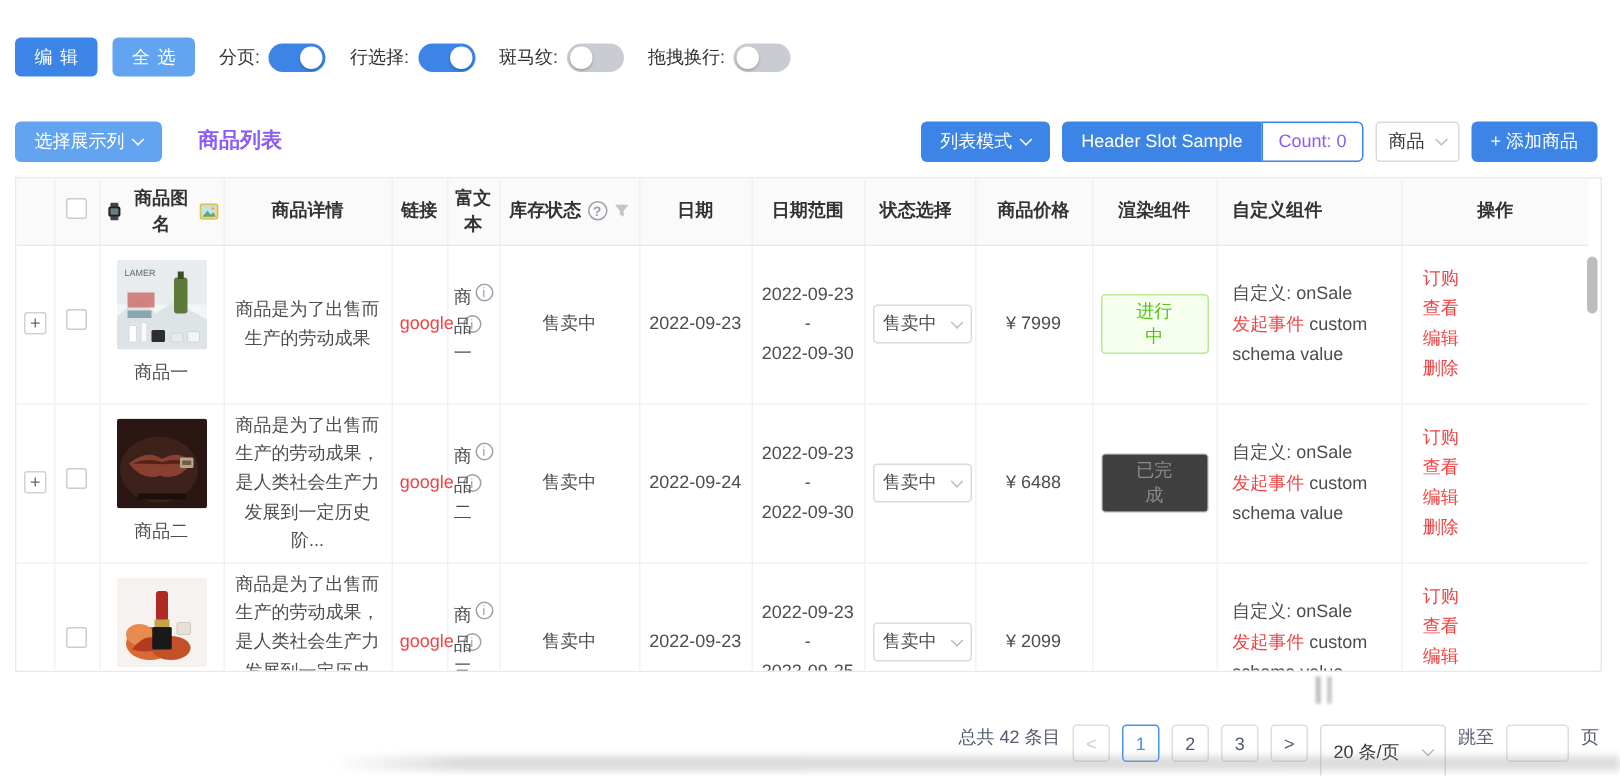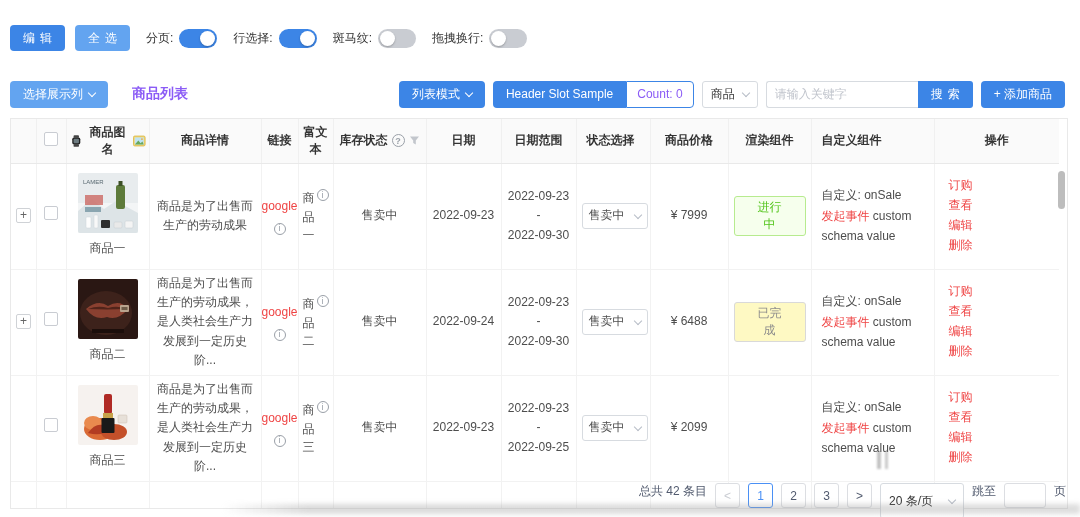--- a/index.html
+++ b/index.html
@@ -35,21 +35,21 @@
   .count-box{display:inline-flex;align-items:center;height:27px;padding:0 10px;border:1px solid #3c85e6;
     background:#fff;color:#8b5cf6;border-radius:0 4px 4px 0}
   .grp-left{border-radius:4px 0 0 4px}
   .select-box{display:inline-flex;align-items:center;justify-content:space-between;height:27px;padding:0 8px;
     border:1px solid #d7dbe0;border-radius:3px;background:#fff;color:#333;cursor:pointer}
   .kw-input{height:27px;width:152px;border:1px solid #d7dbe0;border-right:none;border-radius:3px 0 0 3px;
     padding:0 8px;font-size:12px;color:#333;outline:none}
   .kw-input::placeholder{color:#c0c4cc}
   .search-btn{border-radius:0 3px 3px 0;letter-spacing:5px;padding:0 8px 0 13px}
   
-  .table-wrap{position:absolute;left:10px;top:118px;width:1058px;height:391px;border:1px solid #e9e9e9;
+  .table-wrap{position:absolute;left:10px;top:118px;width:1058px;height:330px;border:1px solid #e9e9e9;
     overflow:hidden;background:#fff}
   table{border-collapse:collapse;table-layout:fixed;width:1048px}
   th{background:#fafafa;font-weight:bold;font-size:12px;color:#333;height:44px;padding:2px 3px;
     border-right:1px solid #f0f0f0;border-bottom:1px solid #e9e9e9;text-align:center;vertical-align:middle}
   td{height:106px;text-align:center;vertical-align:middle;color:#4d4d4d;font-size:12px;padding:2px 5px;
     border-right:1px solid #f2f2f2;border-bottom:1px solid #f2f2f2;background:#fff;line-height:1.6}
   th:last-child,td:last-child{border-right:none}
   .th-left,.td-left{text-align:left;padding-left:10px}
   .hdr-flex{display:inline-flex;align-items:center;gap:4px;justify-content:center}
   .checkbox{width:14px;height:14px;border:1px solid #c9ccd2;border-radius:2px;background:#fff;display:inline-block;cursor:pointer}
@@ -57,28 +57,28 @@
     justify-content:center;color:#666;font-size:12px;line-height:1;cursor:pointer;background:#fff}
   .img-box{width:60px;height:60px;margin:0 auto;border-radius:2px;overflow:hidden}
   .img-name{margin-top:6px;color:#4d4d4d}
   .link{color:#ef4444;text-decoration:none;cursor:pointer}
   .info-icon{width:12px;height:12px;border:1px solid #9aa0a8;border-radius:50%;display:inline-flex;align-items:center;
     justify-content:center;color:#9aa0a8;font-size:9px;font-style:normal;cursor:pointer;flex:0 0 auto}
   .info-icon::after{content:"i"}
   .help-icon{width:13px;height:13px;border:1px solid #9aa0a8;border-radius:50%;display:inline-flex;align-items:center;
     justify-content:center;color:#9aa0a8;font-size:9px;cursor:pointer}
   .help-icon::after{content:"?"}
-  .link-cell-inner{display:flex;flex-direction:column;align-items:center;gap:6px}
+  .link-cell-inner{display:flex;align-items:center;gap:6px}
   .rich-wrap{display:flex;align-items:flex-start;justify-content:center;gap:2px;padding-top:2px}
   .vtext{display:inline-block;width:13px;word-break:break-all;line-height:1.55;text-align:center;color:#4d4d4d}
   .range-cell div{line-height:1.6}
   .status-select{width:66px;height:26px;font-size:12px;padding:0 6px;color:#4d4d4d;margin:0 auto}
   .tag{display:inline-block;padding:2px 20px;border-radius:3px;font-size:12px;line-height:1.4}
   .tag-green{color:#52c41a;background:#f6ffed;border:1px solid #b7eb8f}
-  .tag-gray{color:#8c8c8c;background:#fef9c3;border:1px solid #d9d9d9}
+  .tag-gray{color:#8c8c8c;background:#404040;border:1px solid #d9d9d9}
   .custom-cell{text-align:left;padding-left:10px}
   .custom-cell div{line-height:1.7}
   .ops-cell{text-align:left;padding-left:14px}
   .ops-cell a{display:block;line-height:1.65}
   .funnel{display:inline-block;cursor:pointer}
   .hdr-icon{display:inline-block;width:14px;height:14px;vertical-align:middle}
   .vscroll{position:absolute;right:2px;top:52px;width:7px;height:38px;background:#bdbdbd;border-radius:4px;cursor:pointer}
   
   .pager{position:absolute;right:14px;top:483px;height:30px;display:flex;align-items:flex-start;gap:8px;
     font-size:12px;color:#515a6e}
@@ -130,24 +130,20 @@
       <span>列表模式</span>
       <i class="chev"></i>
     </button>
     <span class="btn-group">
       <button class="btn btn-primary grp-left">Header Slot Sample</button>
       <span class="count-box">Count: 0</span>
     </span>
     <span class="select-box" style="min-width:56px">
       <span>商品</span>
       <i class="chev chev-gray"></i>
-    </span>
-    <span class="btn-group">
-      <input class="kw-input" placeholder="请输入关键字" style="">
-      <button class="btn btn-primary search-btn">搜索</button>
     </span>
     <button class="btn btn-primary">+ 添加商品</button>
   </div>
 </div>
 
 <div class="table-wrap">
 <table>
   <colgroup>
     <col style="width:25px">
         <col style="width:30px">

